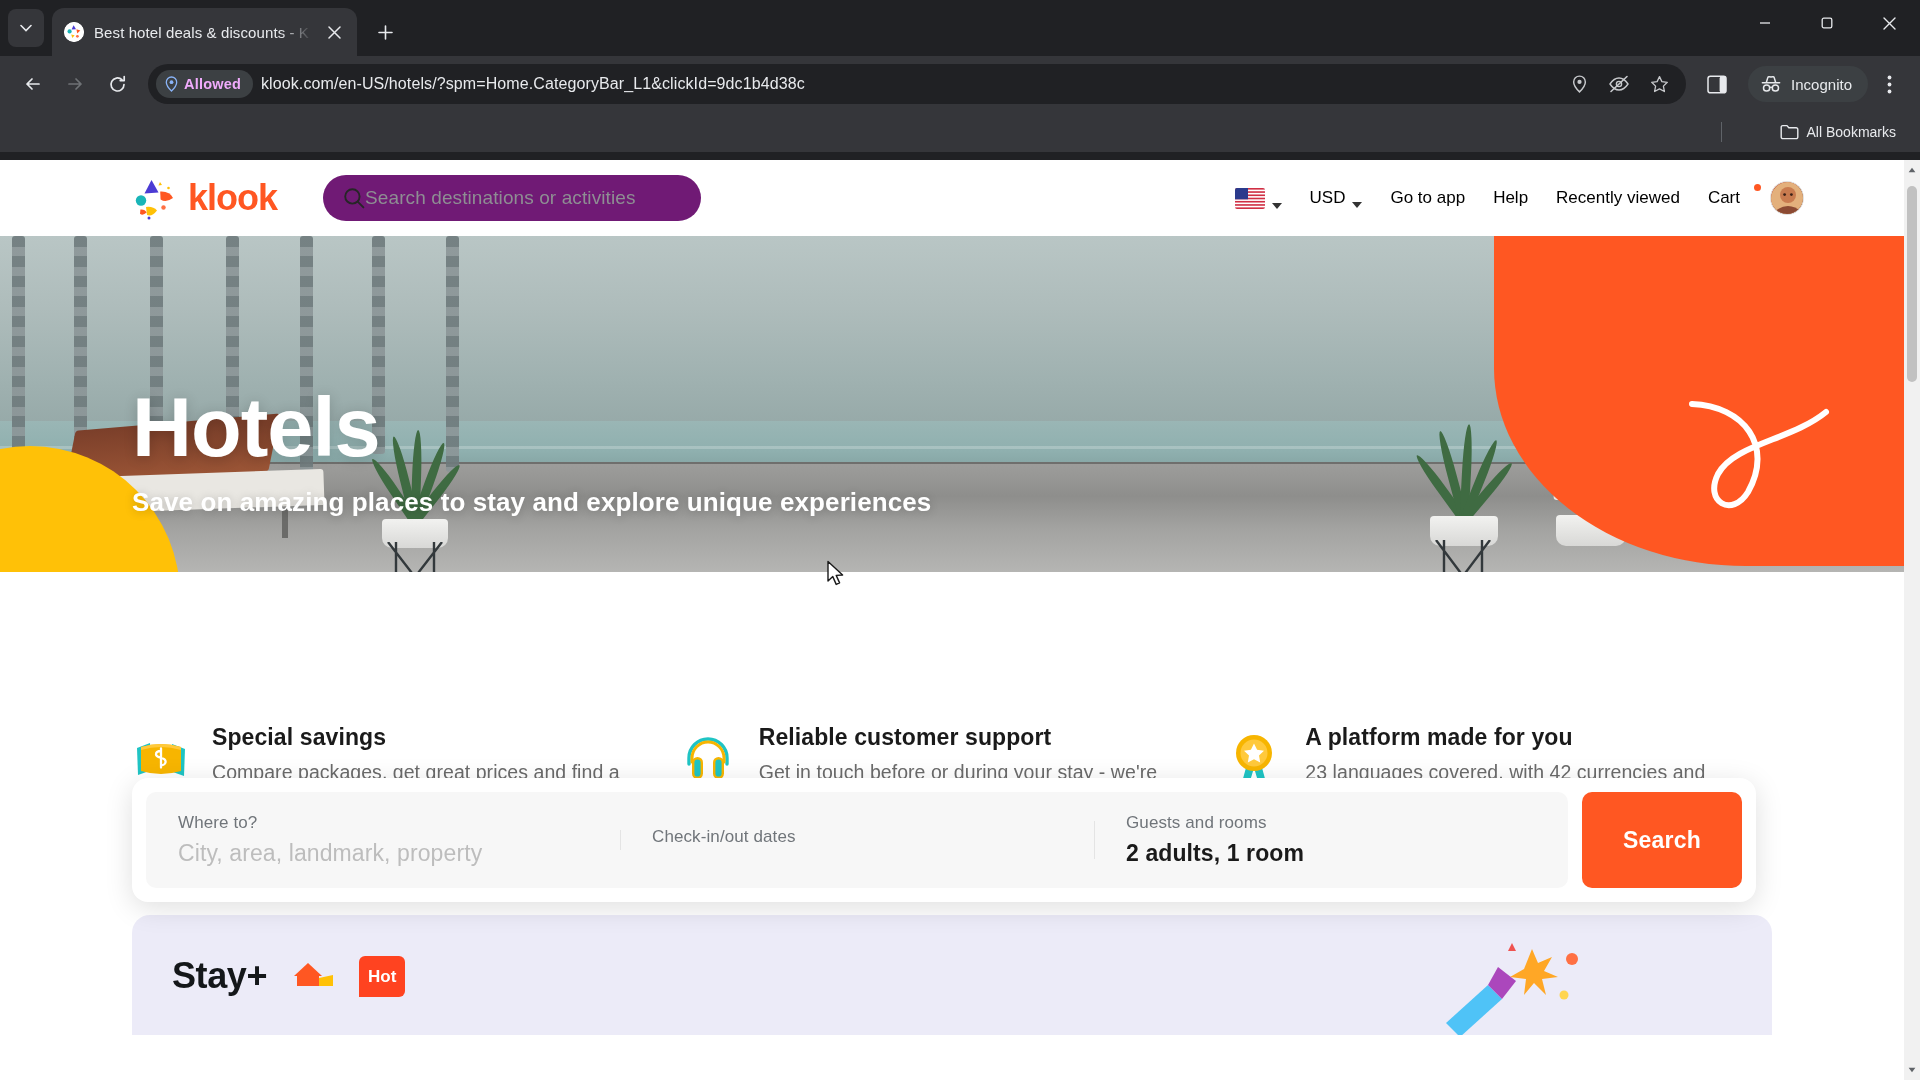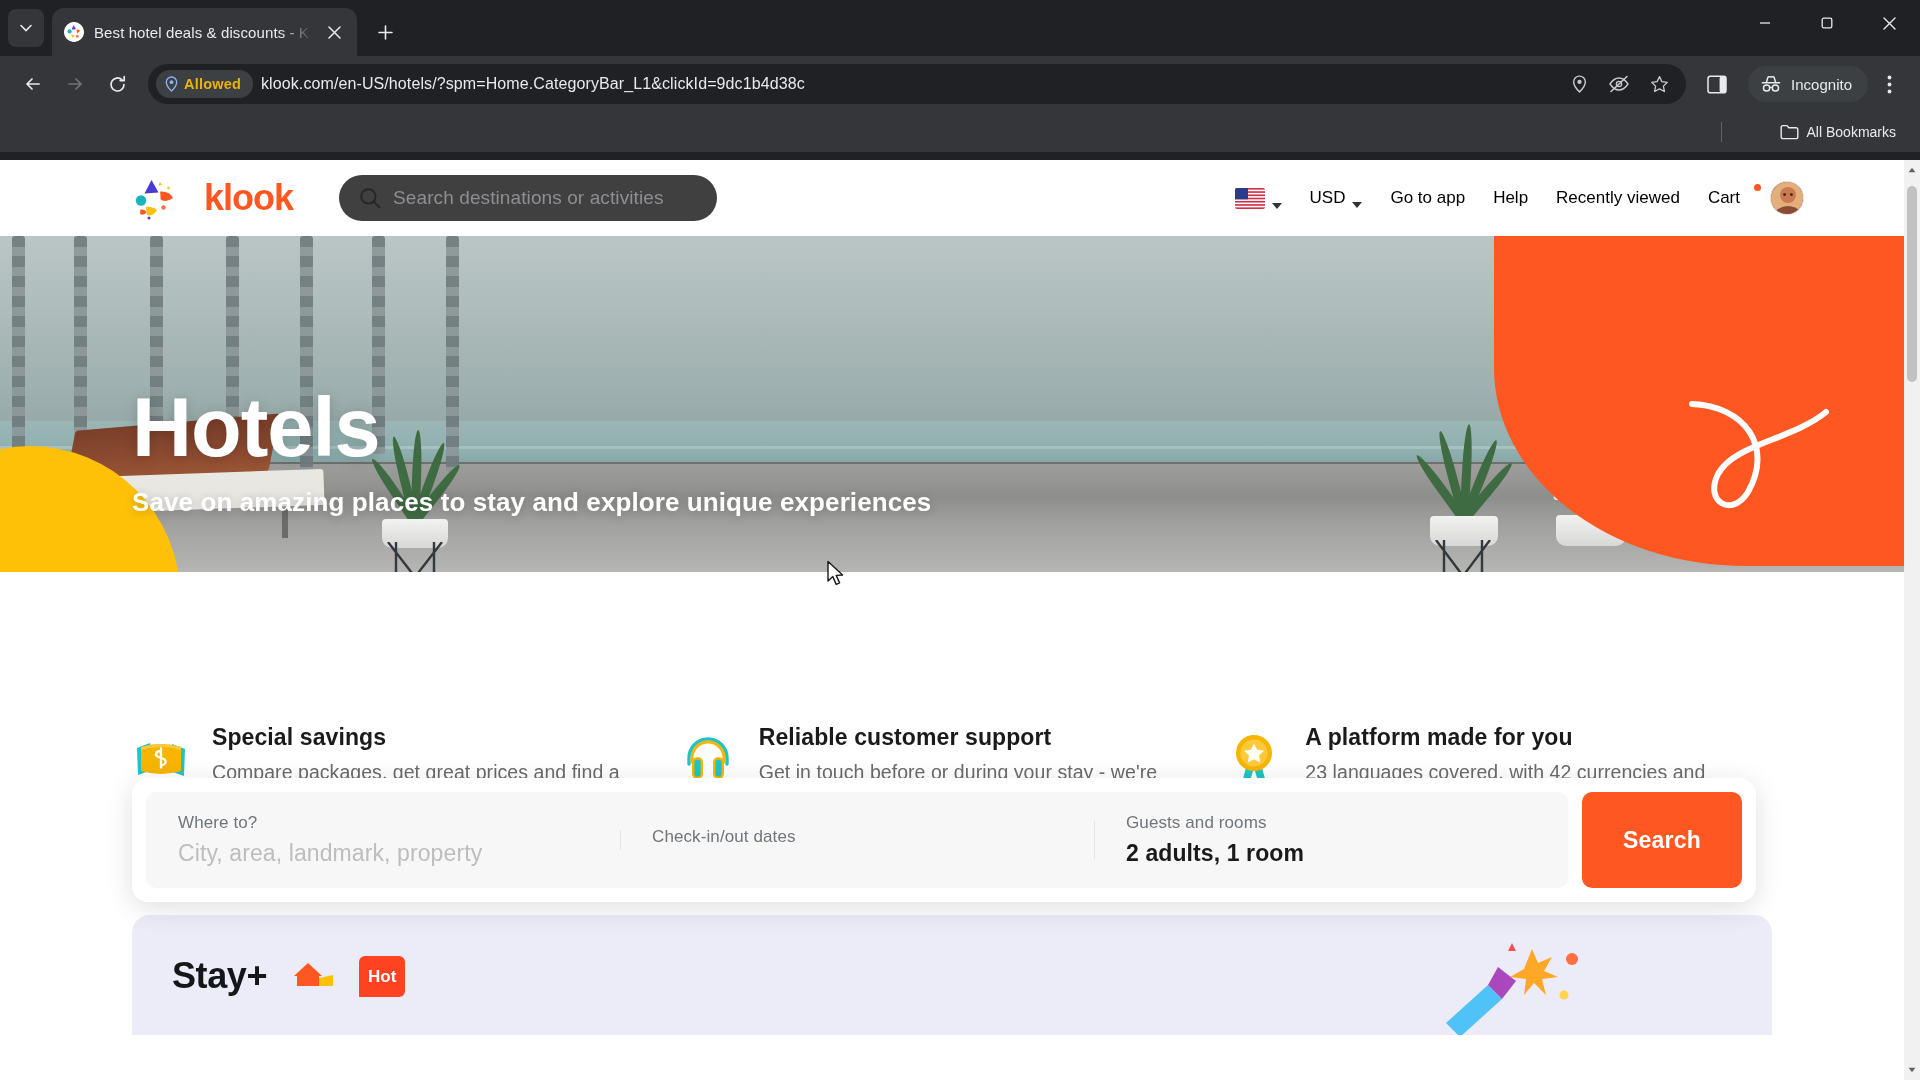--- a/index.html
+++ b/index.html
@@ -55,21 +55,21 @@
   .nav-btn { width: 38px; height: 38px; display: flex; align-items: center; justify-content: center; border-radius: 50%; flex:0 0 auto;}
   .omnibox {
     flex: 1 1 auto; height: 40px; background: #202124; border-radius: 20px;
     display: flex; align-items: center; padding: 0 10px 0 8px; margin: 0 8px;
     gap: 8px; min-width: 0;
   }
   .chip-allowed {
     display: flex; align-items: center; gap: 6px; background: #3c4043;
     height: 28px; padding: 0 12px 0 9px; border-radius: 14px; flex: 0 0 auto;
   }
-  .chip-allowed span { color: #eab308; font-size: 14.5px; font-weight: 700; letter-spacing: .2px; }
+  .chip-allowed span { color: #f0abfc; font-size: 14.5px; font-weight: 700; letter-spacing: .2px; }
   .url-text {
     color: #e8eaed; font-size: 16px; white-space: nowrap; overflow: hidden;
     flex: 1 1 auto; letter-spacing: .1px;
   }
   .omni-right { display: flex; align-items: center; gap: 14px; flex: 0 0 auto; padding-right: 4px;}
   .tb-icon { width: 26px; height: 26px; display: flex; align-items: center; justify-content: center; }
   .split-btn { width: 38px; height: 38px; display:flex; align-items:center;justify-content:center;flex:0 0 auto;}
   .incognito-pill {
     display: flex; align-items: center; gap: 9px; background: #3c4043;
     height: 36px; padding: 0 16px 0 12px; border-radius: 18px; margin-left: 8px; flex:0 0 auto;
@@ -89,27 +89,27 @@
     position: absolute; left: 0; top: 160px; width: 1920px; height: 920px;
     background: #fff; overflow: hidden;
   }
   .page { position: relative; width: 1904px; background: #fff; }
 
   
   .site-header {
     height: 76px; background: #fff; display: flex; align-items: center;
     padding: 0 0 0 132px; position: relative; z-index: 5;
   }
-  .klook-logo { display: flex; align-items: center; gap: 26px; flex:0 0 auto;}
+  .klook-logo { display: flex; align-items: center; gap: 10px; flex:0 0 auto;}
   .logo-mark { width: 46px; height: 44px; position: relative; flex:0 0 auto;}
   .logo-word { color: #ff5722; font-size: 36px; font-weight: 700; letter-spacing: -1px; line-height:1; }
 
   .search-pill {
-    width: 378px; height: 46px; background: #404040; border-radius: 23px;
-    display: flex; align-items: center; padding: 0 20px; gap: 12px;
+    width: 378px; height: 46px; background: #701a75; border-radius: 23px;
+    display: flex; align-items: center; padding: 0 20px; 
     margin-left: 46px; flex: 0 0 auto;
   }
   .search-pill .ph { color: #8e8e93; font-size: 19px; letter-spacing: .1px;}
 
   .header-nav {
     margin-left: auto; display: flex; align-items: center; gap: 0; padding-right: 100px;
   }
   .hn-item {
     display: flex; align-items: flex-end; gap: 7px; color: #000000;
     font-size: 17px; padding: 0 14px; white-space: nowrap;

